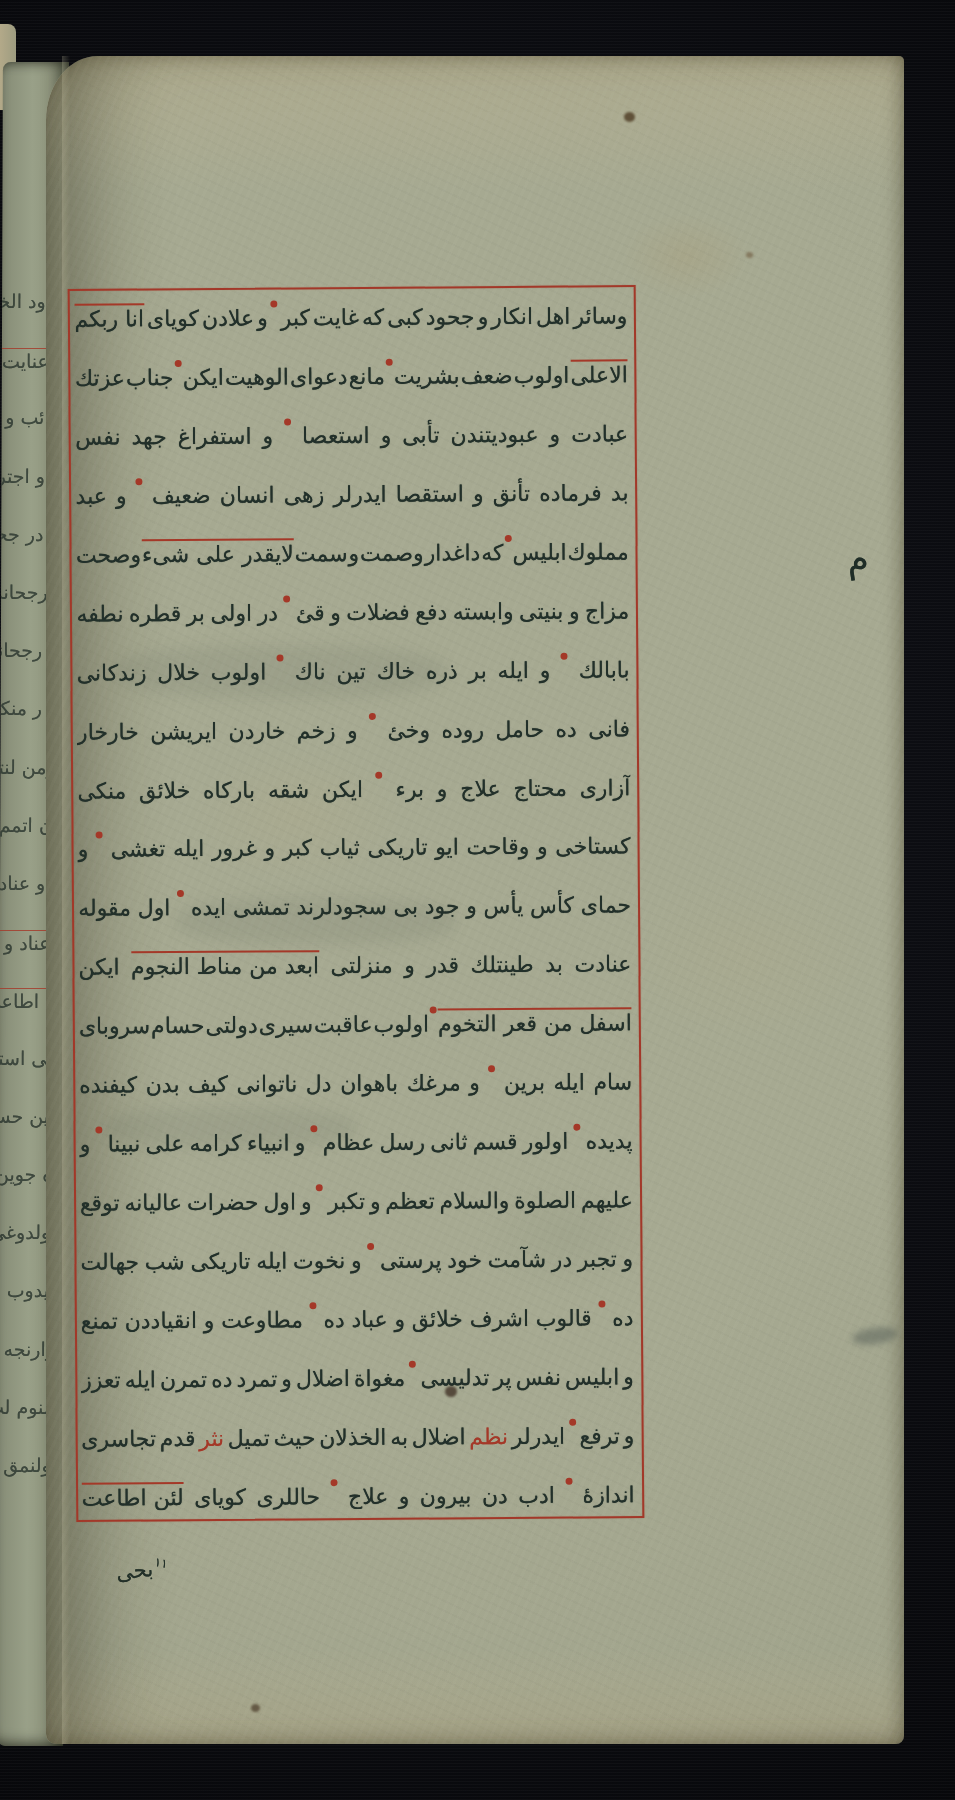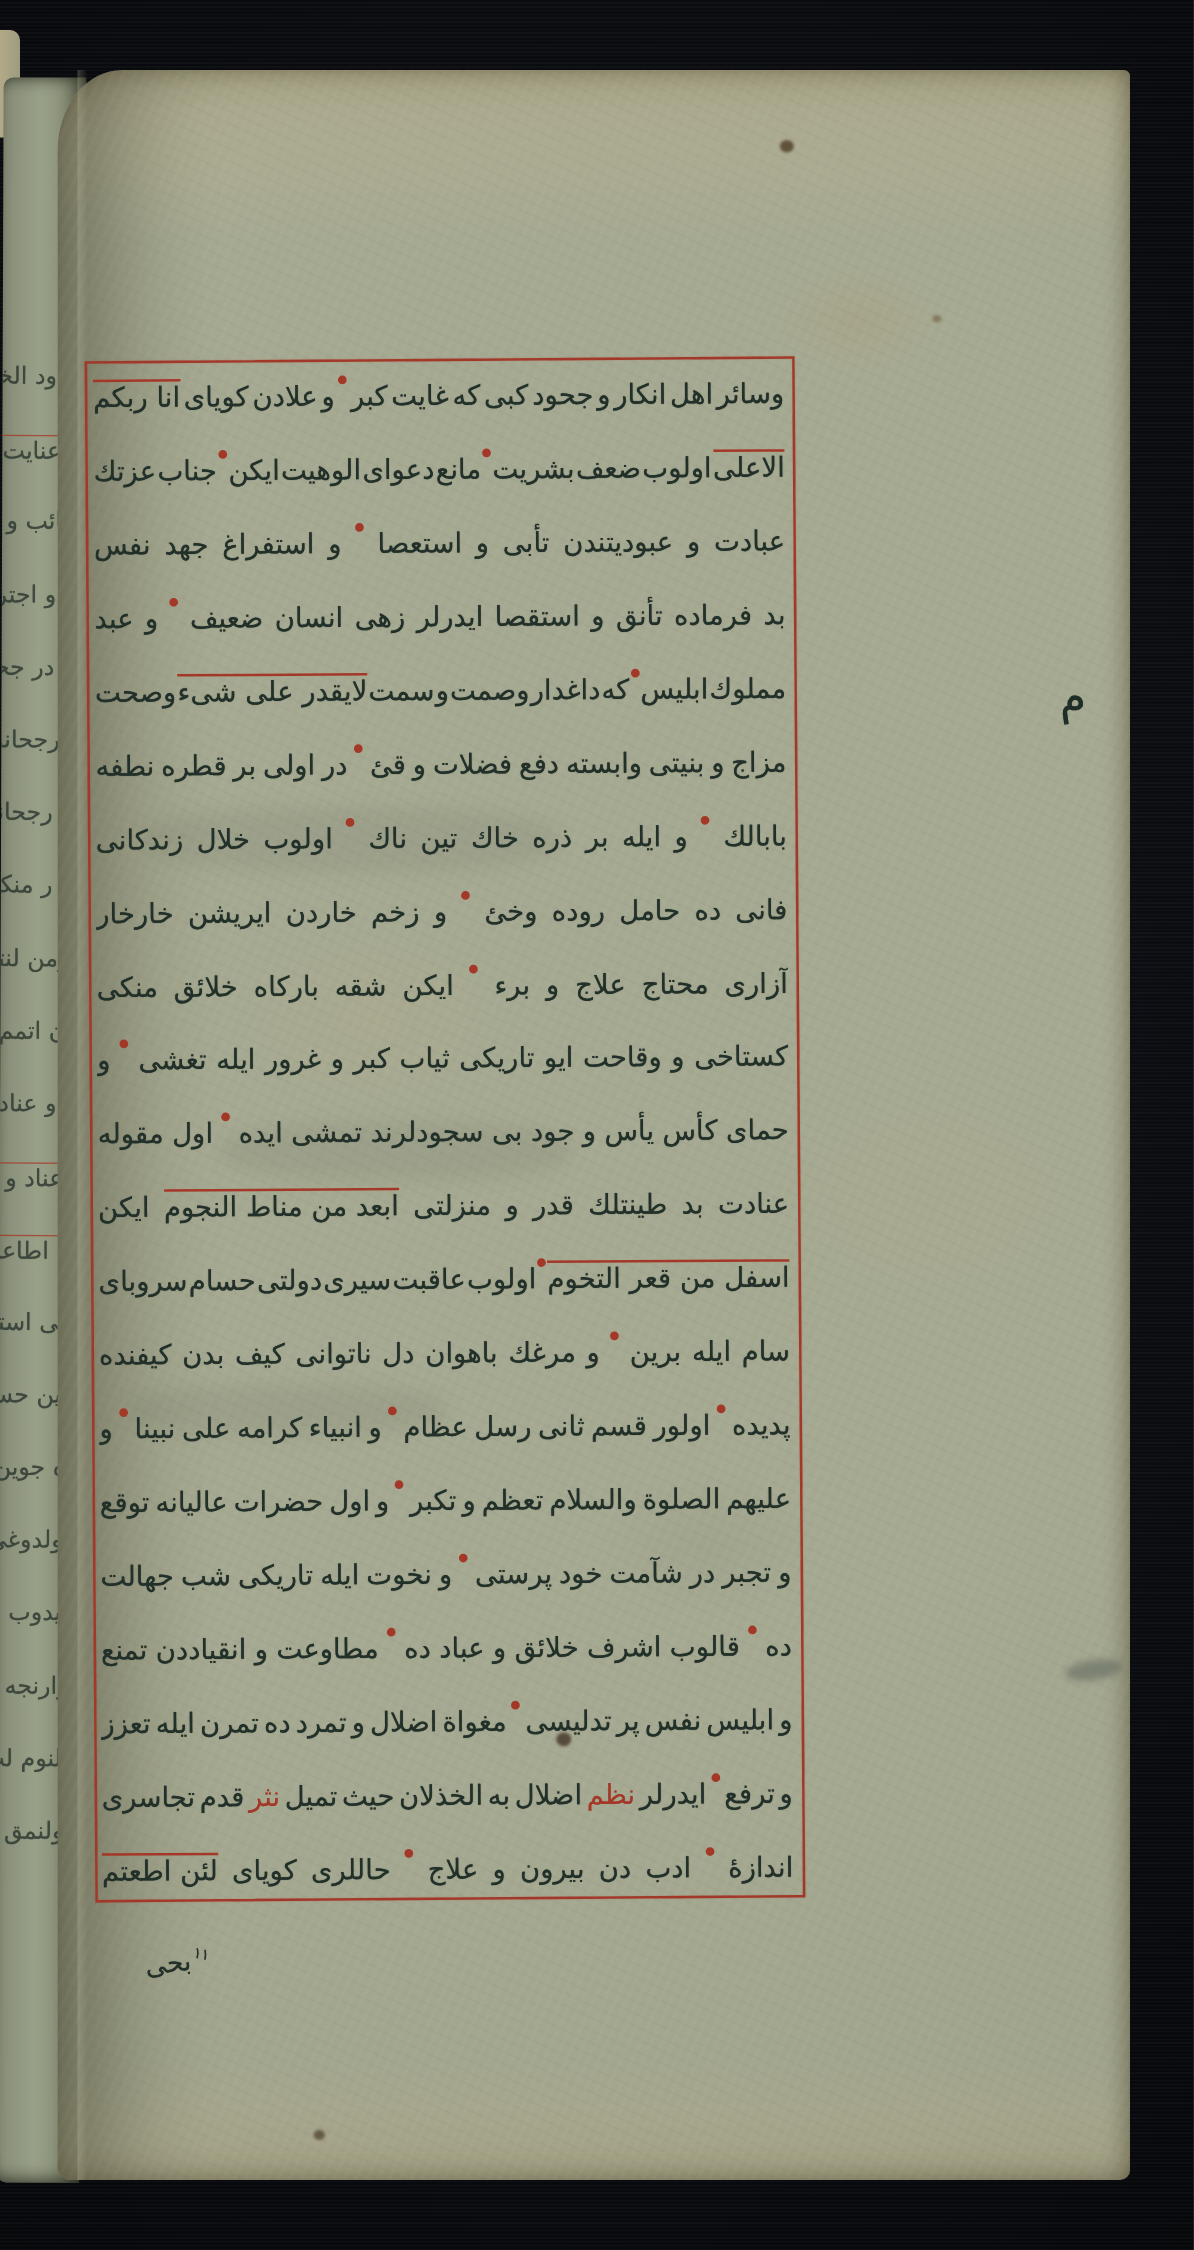--- a/index.html
+++ b/index.html
@@ -431,21 +431,21 @@
         <span class="w">اندازهٔ</span>
         <span class="dot"></span>
         <span class="w">ادب</span>
         <span class="w">دن</span>
         <span class="w">بيرون</span>
         <span class="w">و</span>
         <span class="w">علاج</span>
         <span class="dot"></span>
         <span class="w">حاللرى</span>
         <span class="w">كوياى</span>
-        <span class="w ov">لئن اطعتم</span>
+        <span class="w ov">لئن اطاعت</span>
       </div>
     </div>
 
   <div class="marginal-mark">م</div>
 
   <div class="catchword">
     <span class="marks">۱۱</span><span class="word">بحى</span>
   </div>
 
   <div class="fox f1"></div>

